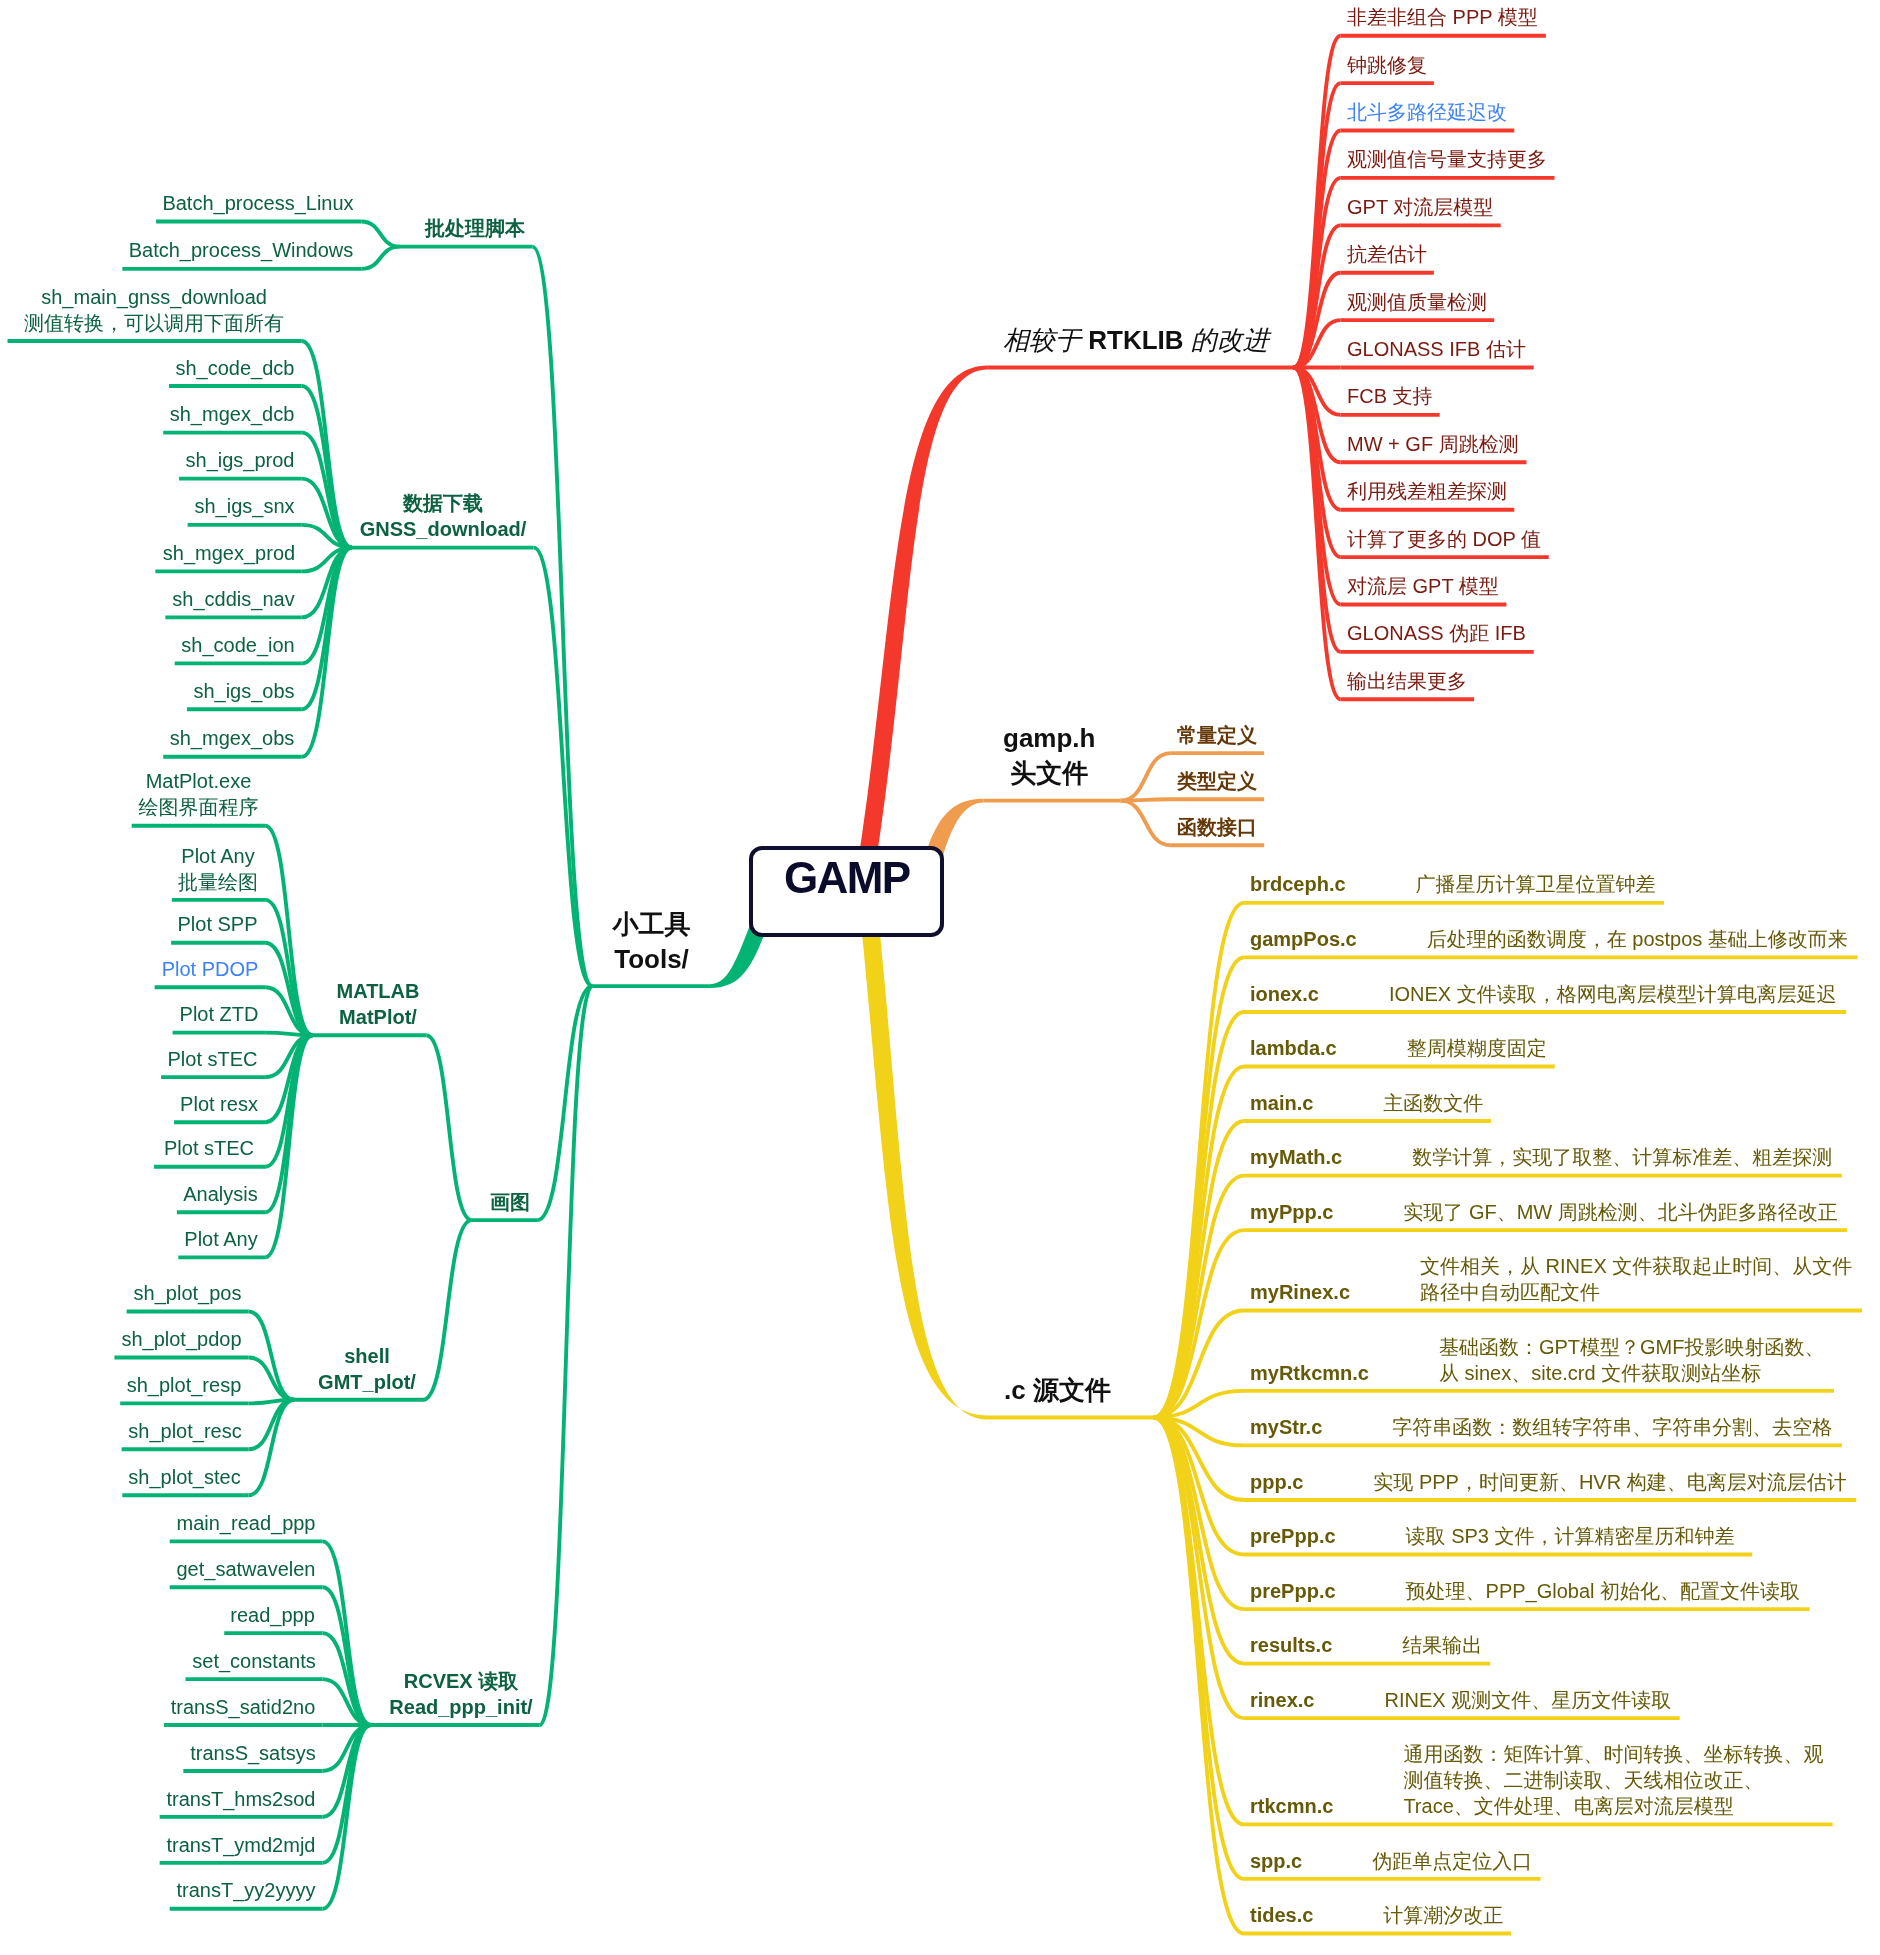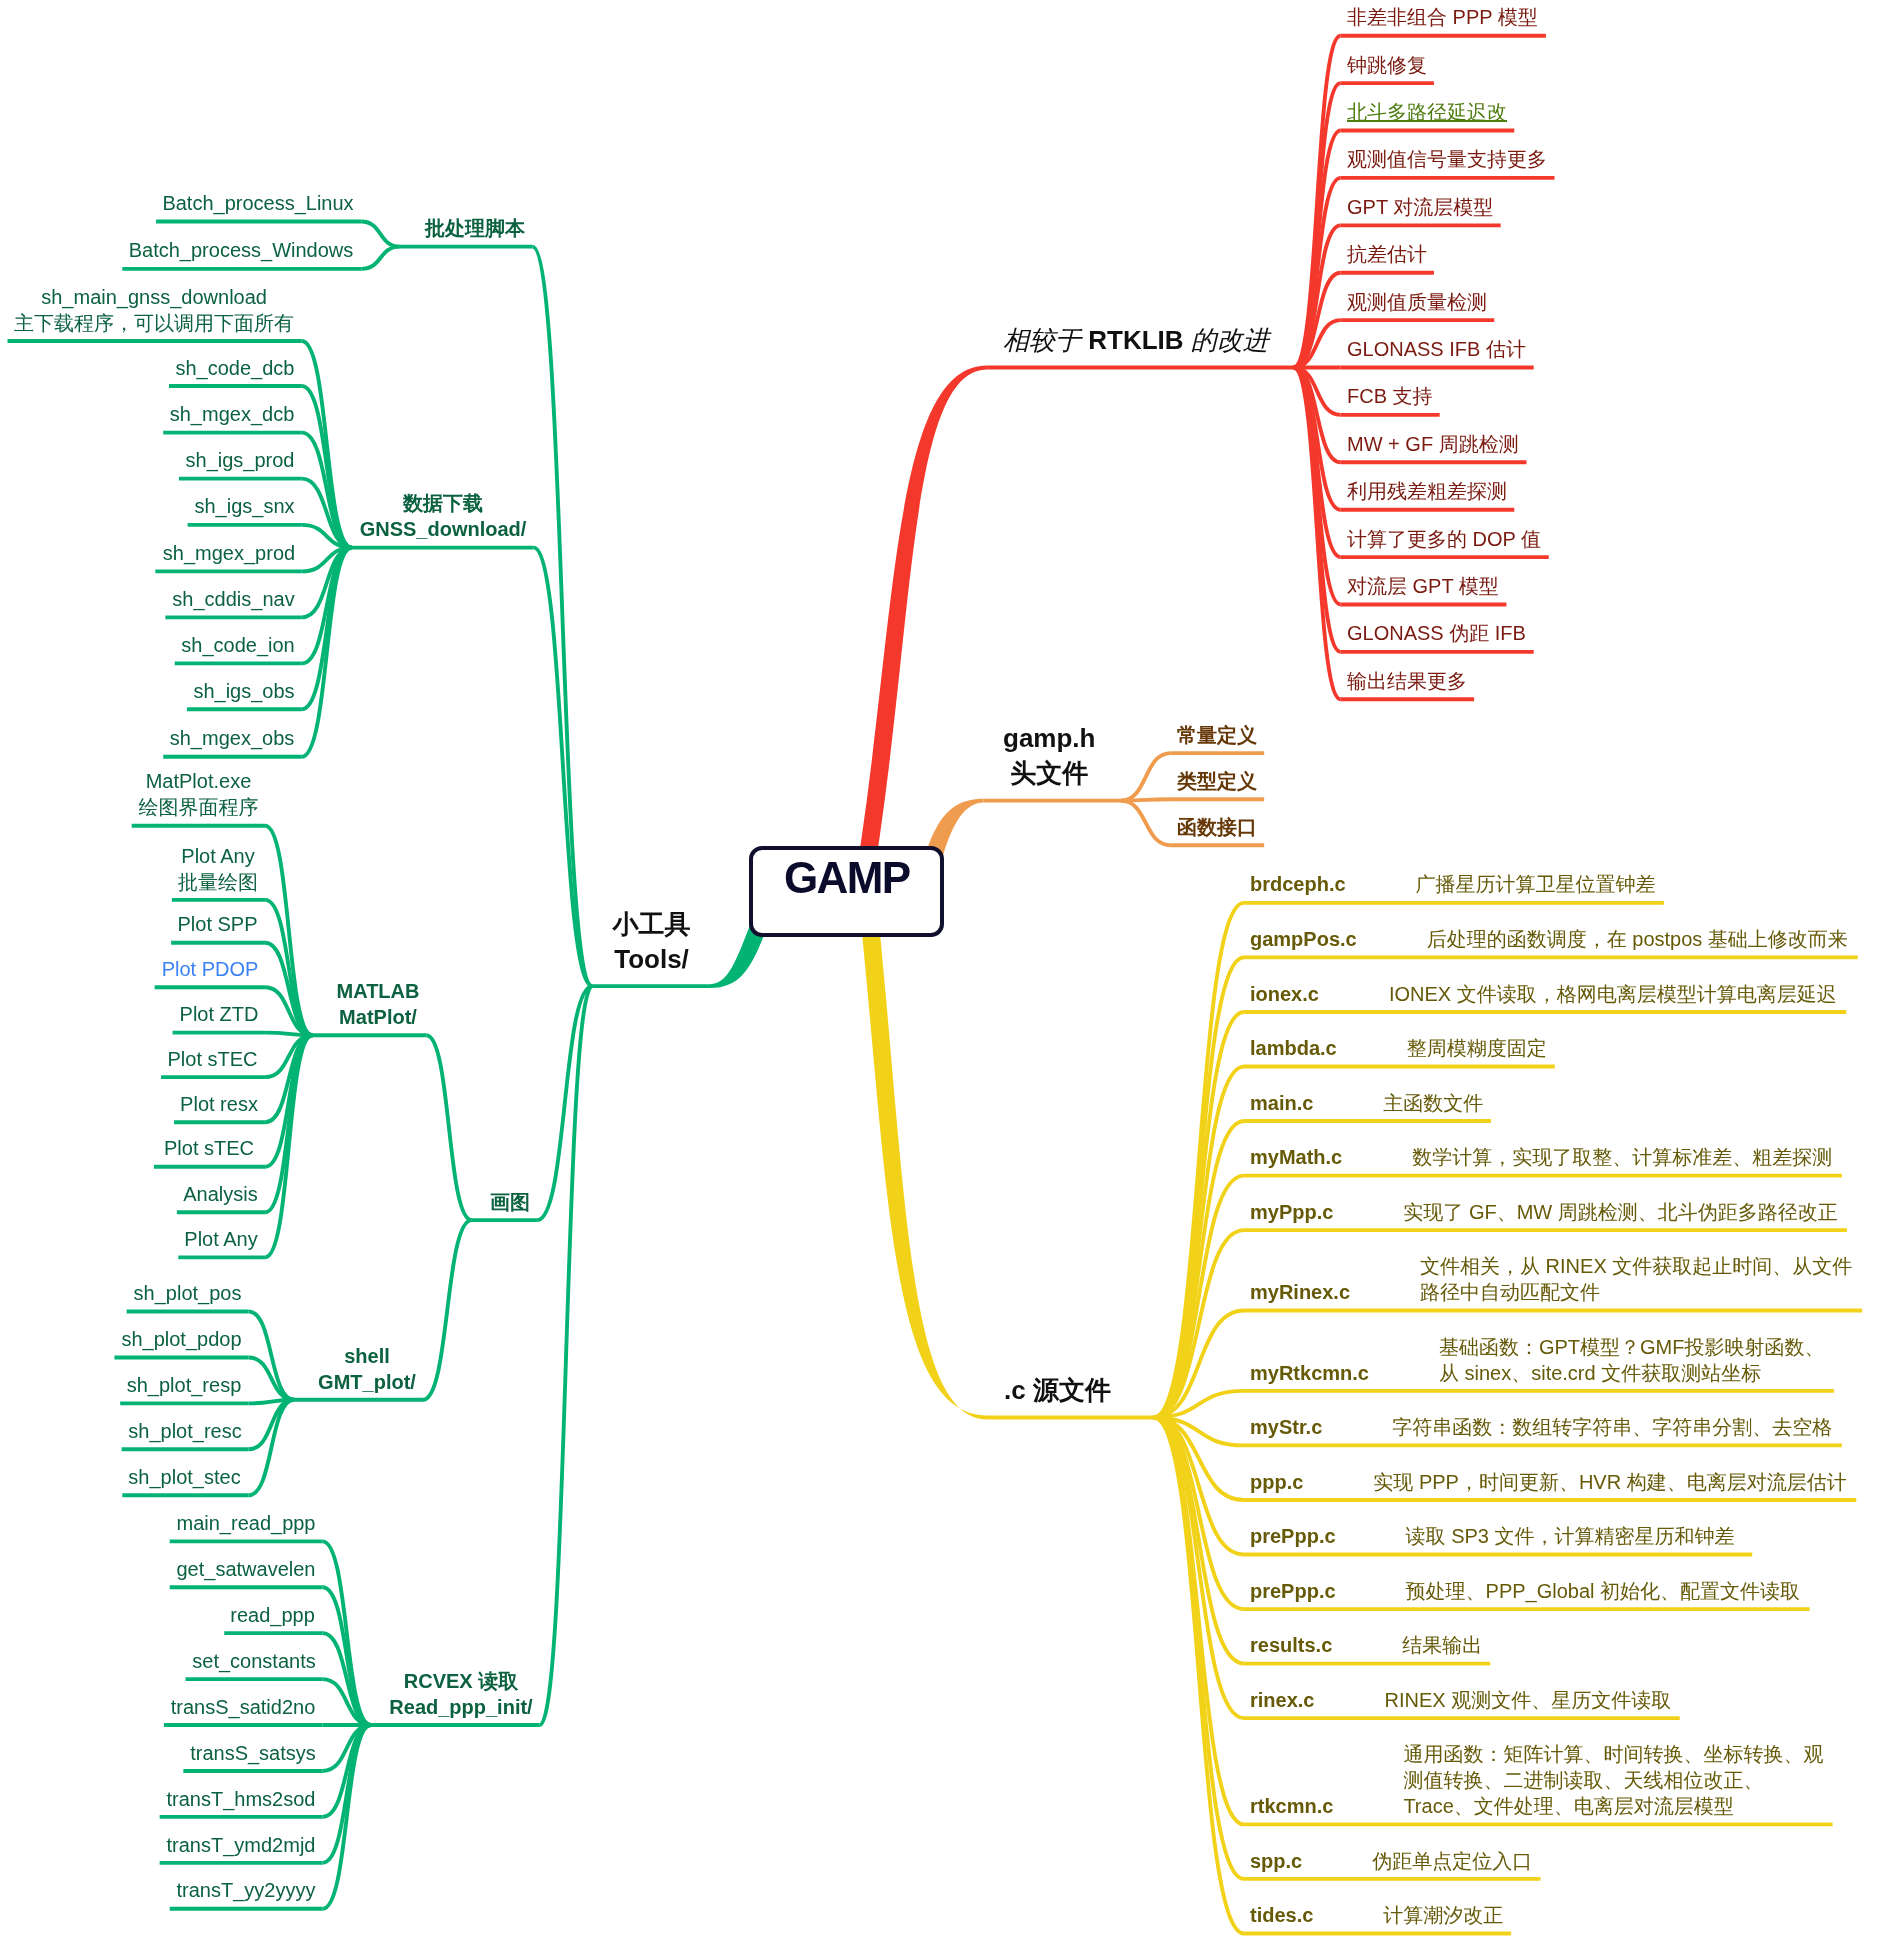--- a/index.html
+++ b/index.html
@@ -195,21 +195,21 @@
     </svg>
   <div id="nodes">
       <div class="rootbox" style="left: 749px; top: 846px; width: 195px; height: 91px;"></div>
       <div class="rootlabel" style="left: 784px; top: 855px;">GAMP</div>
       <div class="nd lf" style="color: rgb(122, 26, 16); width: 192px; text-align: left; top: 4.2px; left: 1347px;">
         <div class="ln">非差非组合 PPP 模型</div>
       </div>
       <div class="nd lf" style="color: rgb(122, 26, 16); width: 80px; text-align: left; top: 52px; left: 1347px;">
         <div class="ln">钟跳修复</div>
       </div>
-      <div class="nd lf" style="color: #4d7c0f; width: 161px; text-align: left; top: 99px; left: 1347px; text-decoration: underline;">
+      <div class="nd lf" style="color: #3b82f6; width: 161px; text-align: left; top: 99px; left: 1347px;">
         <div class="ln">北斗多路径延迟改</div>
       </div>
       <div class="nd lf" style="color: rgb(122, 26, 16); width: 201px; text-align: left; top: 146px; left: 1347px;">
         <div class="ln">观测值信号量支持更多</div>
       </div>
       <div class="nd lf" style="color: rgb(122, 26, 16); width: 147px; text-align: left; top: 194px; left: 1347px;">
         <div class="ln">GPT 对流层模型</div>
       </div>
       <div class="nd lf" style="color: rgb(122, 26, 16); width: 80px; text-align: left; top: 241px; left: 1347px;">
         <div class="ln">抗差估计</div>
@@ -282,21 +282,21 @@
         <div class="ln">Batch_process_Linux</div>
       </div>
       <div class="nd lf" style="color: rgb(11, 97, 64); width: 226px; text-align: center; top: 237px; left: 128px;">
         <div class="ln">Batch_process_Windows</div>
       </div>
       <div class="nd h2" style="color: rgb(11, 97, 64); width: 100px; text-align: center; top: 215px; left: 425px;">
         <div class="ln">批处理脚本</div>
       </div>
       <div class="nd lf" style="color: rgb(11, 97, 64); width: 281px; text-align: center; top: 284px; left: 13.6px;">
         <div class="ln">sh_main_gnss_download</div>
-        <div class="ln">主下载程序，可以调用下面所有</div>
+        <div class="ln">测值转换，可以调用下面所有</div>
       </div>
       <div class="nd lf" style="color: rgb(11, 97, 64); width: 120px; text-align: center; top: 355px; left: 175px;">
         <div class="ln">sh_code_dcb</div>
       </div>
       <div class="nd lf" style="color: rgb(11, 97, 64); width: 126px; text-align: center; top: 401px; left: 169px;">
         <div class="ln">sh_mgex_dcb</div>
       </div>
       <div class="nd lf" style="color: rgb(11, 97, 64); width: 110px; text-align: center; top: 447px; left: 185px;">
         <div class="ln">sh_igs_prod</div>
       </div>

